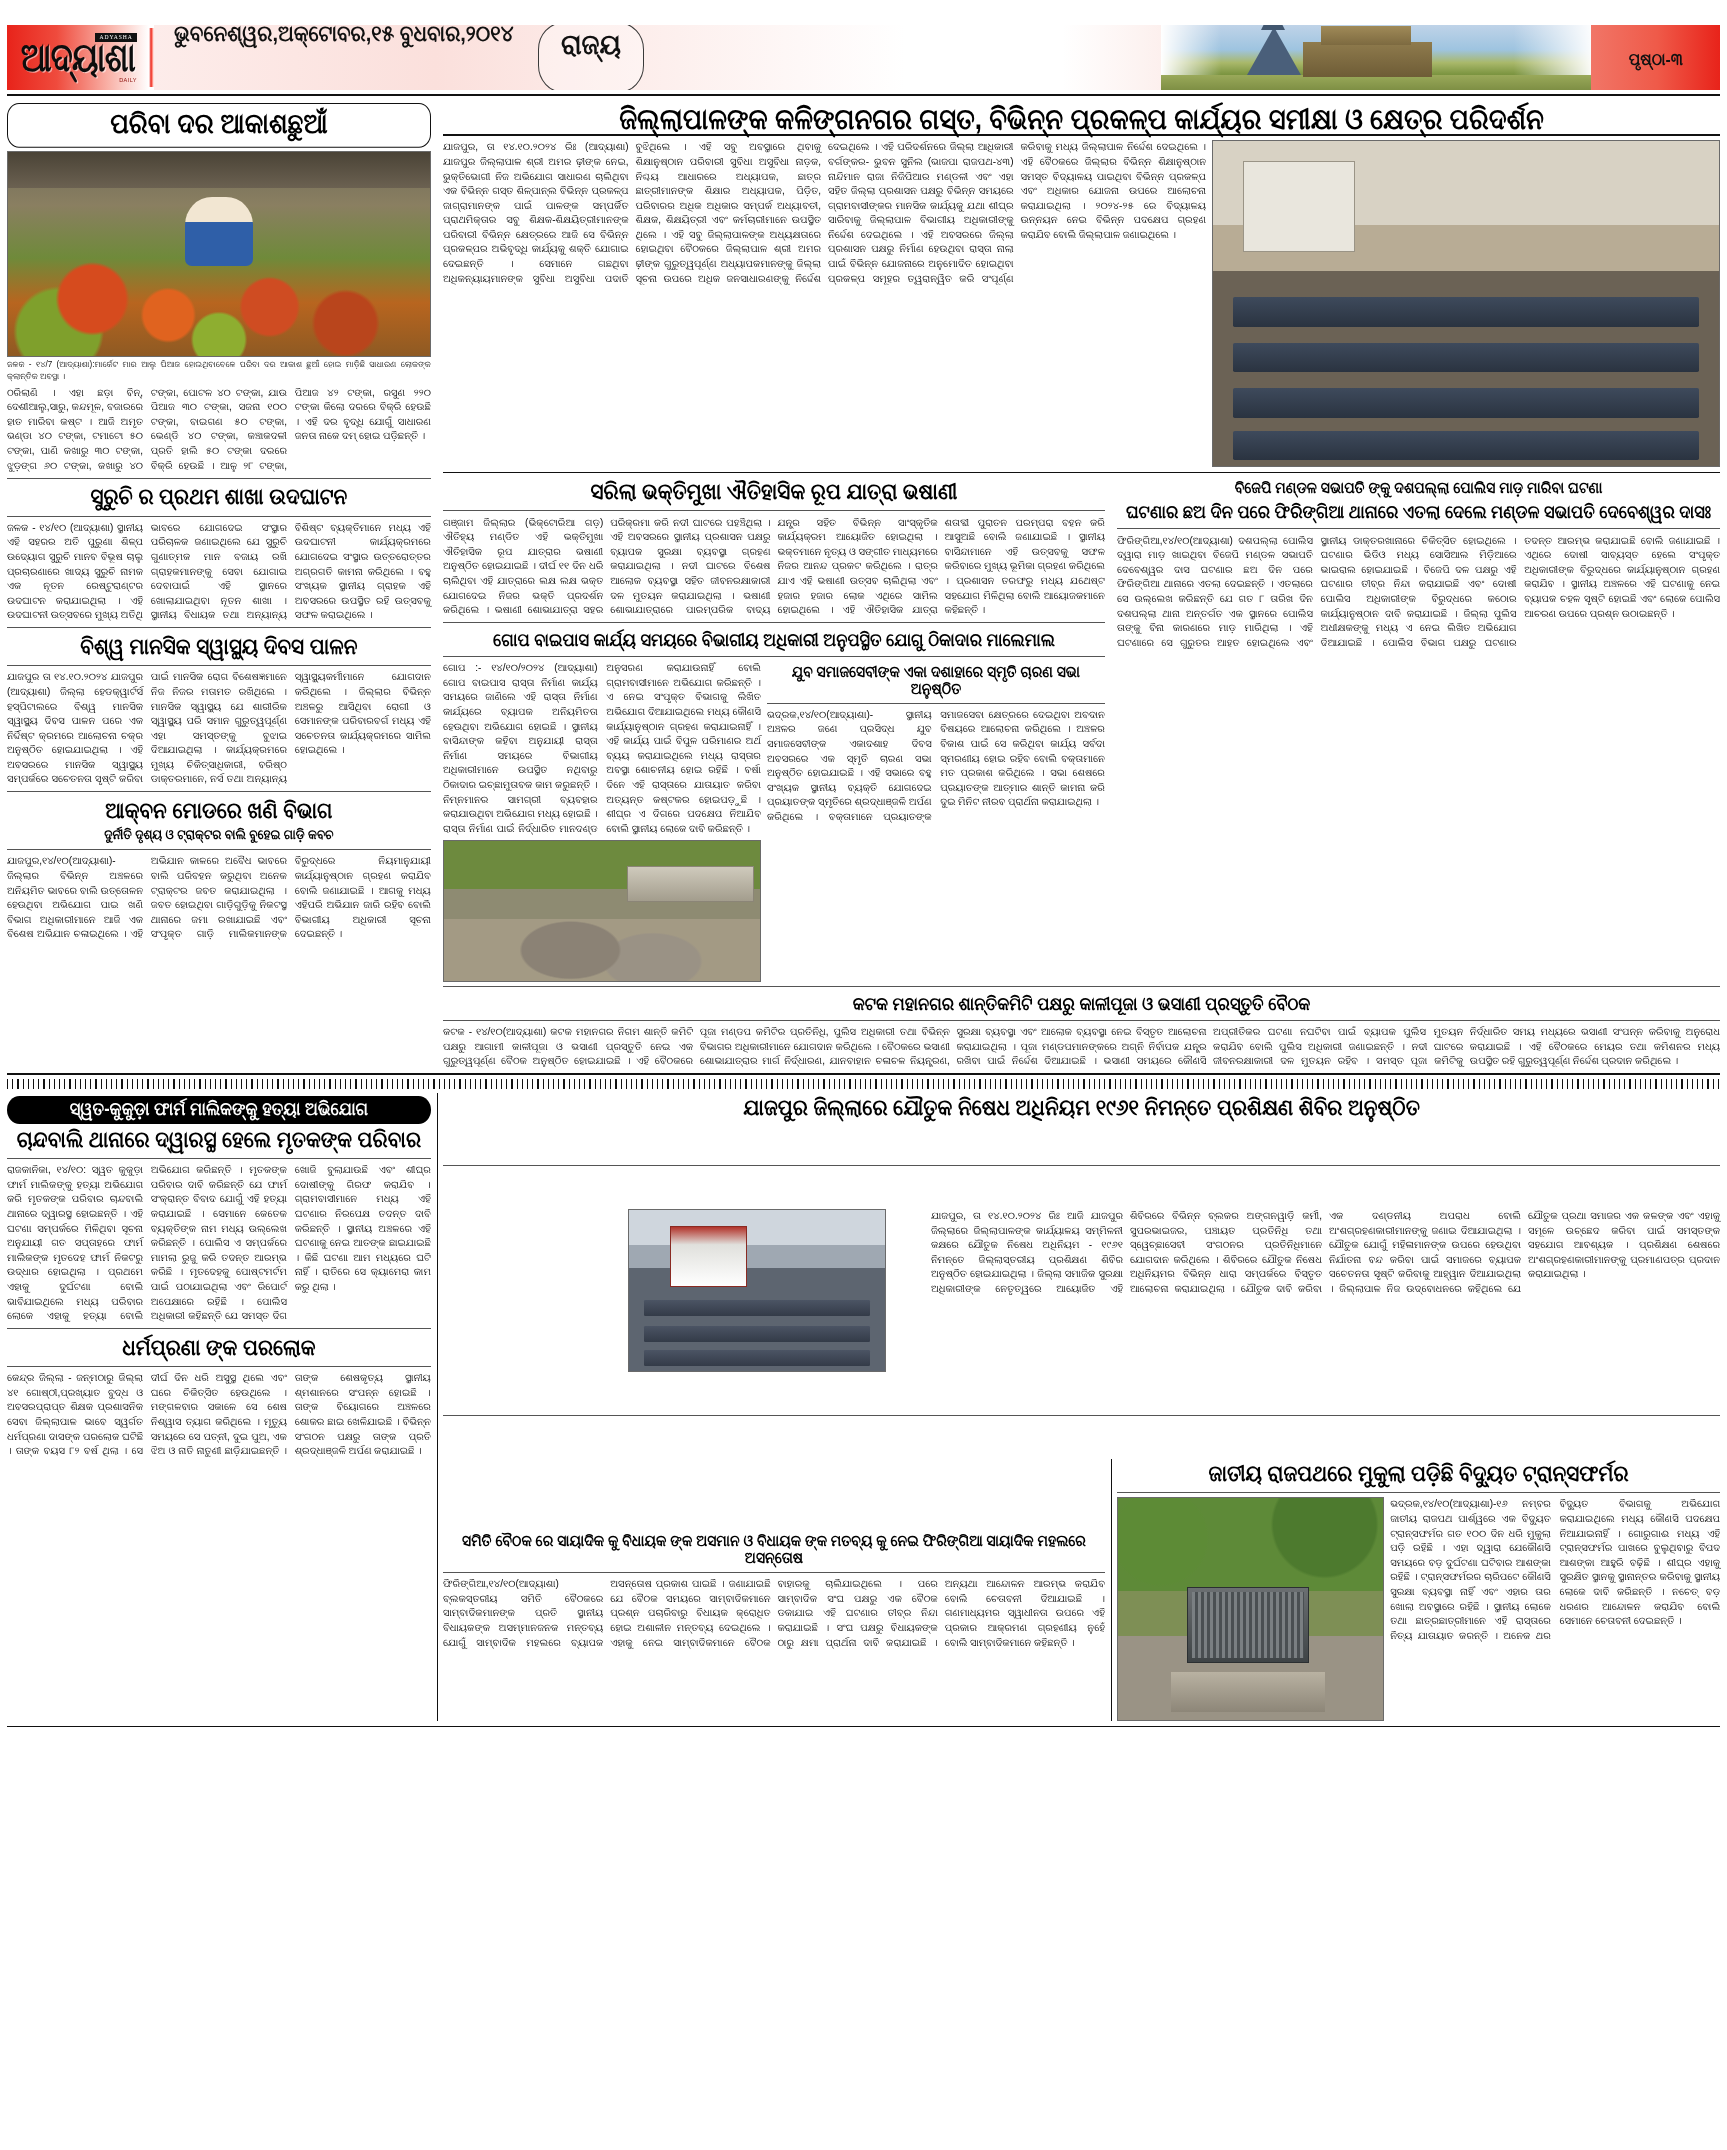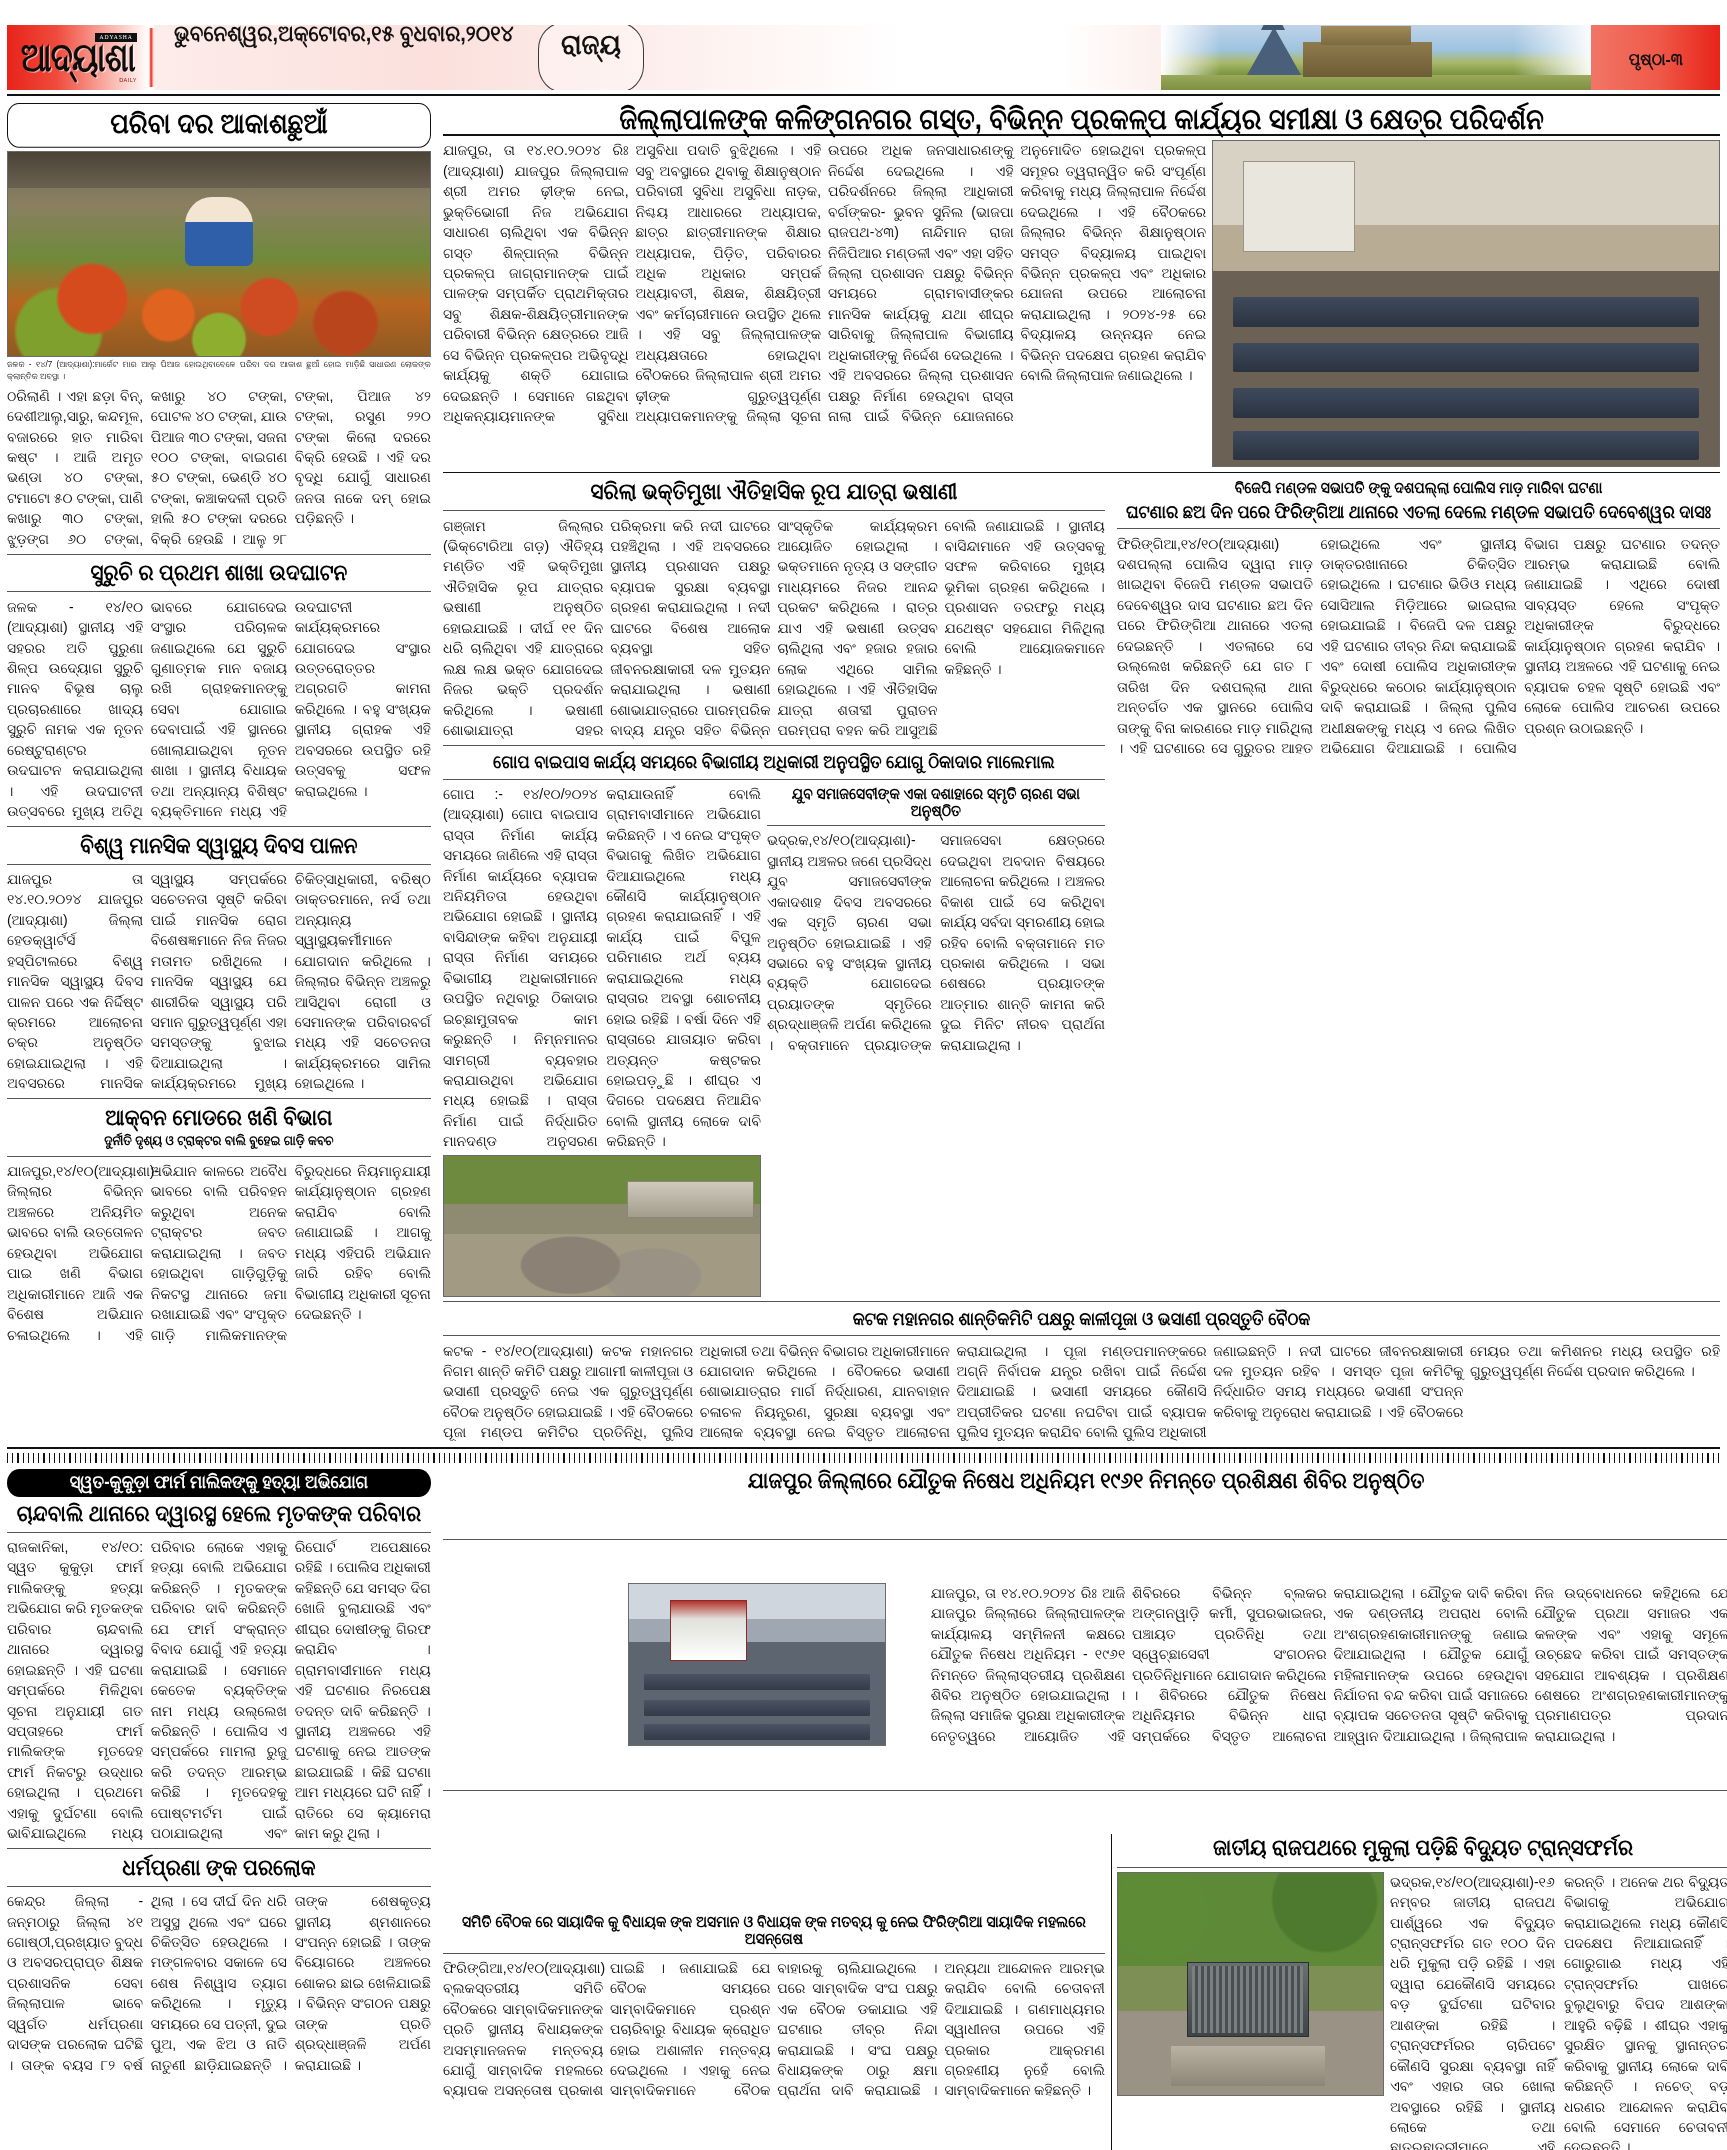--- a/index.html
+++ b/index.html
@@ -155,21 +155,21 @@
   .hl-md { font-size: 16.3px; }
   .hl-sm { font-size: 14px; }
   .hl-xs { font-size: 12px; }
   .hl-inv {
     background: #000; color: #fff;
     border-radius: 14.6px;
     padding: 2.6px 9.5px 5.2px 9.5px;
   }
 
   .body-txt {
-    font-size: 14px;
+    font-size: 10px;
     line-height: 1.46;
     text-align: justify;
     color: #0a0a0a;
     word-spacing: -0.2px;
     hyphens: none;
   }
   .body-txt.two { column-count: 2; column-gap: 8.6px; column-rule: 0; }
   .body-txt.three { column-count: 3; column-gap: 7.7px; }
   .body-txt.four { column-count: 4; column-gap: 6.9px; }
   .body-txt.five { column-count: 5; column-gap: 6.5px; }

